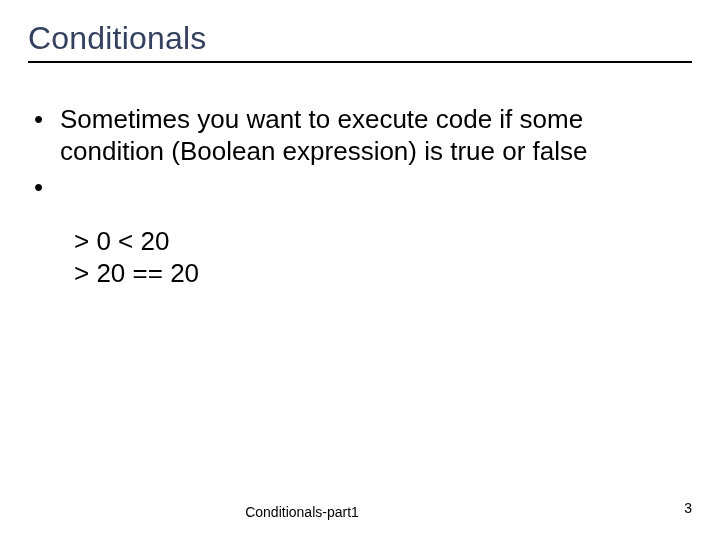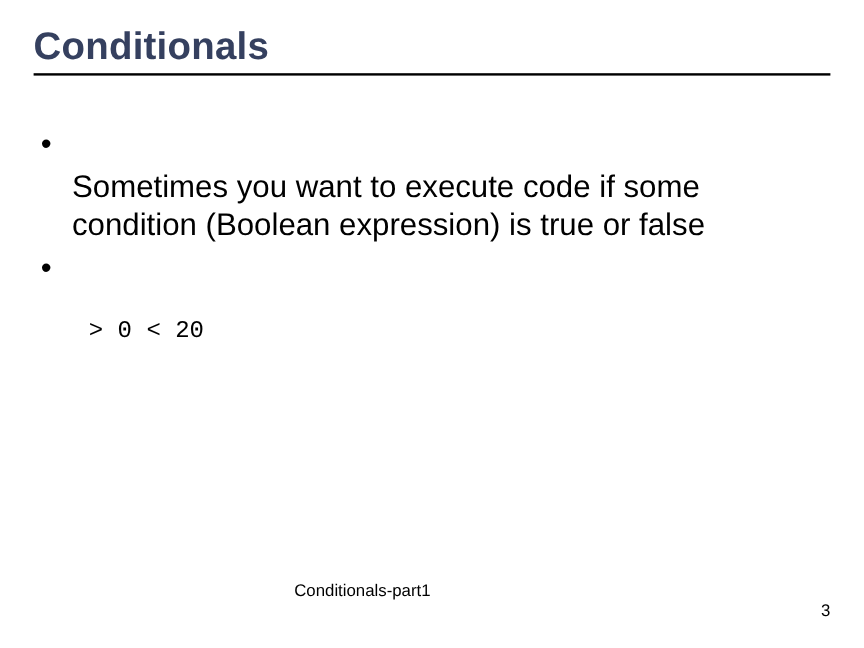--- a/index.html
+++ b/index.html
@@ -1,26 +1,26 @@
 <!DOCTYPE html>
 <html><head>
 <meta charset="utf-8">
 <style>
   * { margin: 0; padding: 0; box-sizing: border-box; }
   html, body { width: 720px; height: 540px; background: #fff; font-family: Arial, Helvetica, sans-serif; color: #000; }
   .slide { width: 720px; height: 540px; position: relative; padding: 20px 28px 0 28px; }
   .title-wrap { border-bottom: 2px solid #000; padding-bottom: 4px; margin-bottom: 40px; }
-  .title { font-size: 32px; color: #35405f; font-weight: 700; letter-spacing: 0.2px; }
+  .title { font-size: 32px; color: #35405f; font-weight: 400; letter-spacing: 0.2px; }
   .body { padding-left: 6px; }
   .bullet { display: flex; align-items: flex-start; margin-bottom: 4px; }
   .bullet .dot { width: 26px; flex: 0 0 26px; font-size: 26px; line-height: 32px; text-align: left; }
-  .bullet .txt { font-size: 26px; line-height: 32px; margin-top: 36px; }
+  .bullet .txt { font-size: 26px; line-height: 32px; }
   .code-block { margin-top: 22px; padding-left: 40px; }
-  .code-line { font-size: 20px; line-height: 32px; font-family: Liberation Mono, monospace; }
-  .footer { position: absolute; bottom: 40px; left: 0; width: 604px; display: flex; justify-content: center; text-align: right; }
+  .code-line { font-size: 26px; line-height: 32px; font-family: Liberation Sans, sans-serif; }
+  .footer { position: absolute; bottom: 20px; left: 0; width: 604px; display: flex; justify-content: center; text-align: right; }
   .footer-text { font-size: 14px; color: #000; }
   .page-num { position: absolute; bottom: 24px; right: 28px; font-size: 14px; }
 </style>
 </head>
 <body>
 
 <div class="slide">
   <div class="title-wrap">
     <h1 class="title">Conditionals</h1>
   </div>
@@ -29,20 +29,21 @@
     <div class="bullet">
       <div class="dot">•</div>
       <div class="txt">Sometimes you want to execute code if some condition (Boolean expression) is true or false</div>
     </div>
     <div class="bullet">
       <div class="dot">•</div>
     </div>
 
     <div class="code-block">
       <div class="code-line">&gt; 0 &lt; 20</div>
+      <div class="code-line">&gt; 20 == 20</div>
     </div>
   </div>
 
   <div class="footer">
     <span class="footer-text">Conditionals-part1</span>
   </div>
   <div class="page-num">3</div>
 </div>
 
 </body></html>

